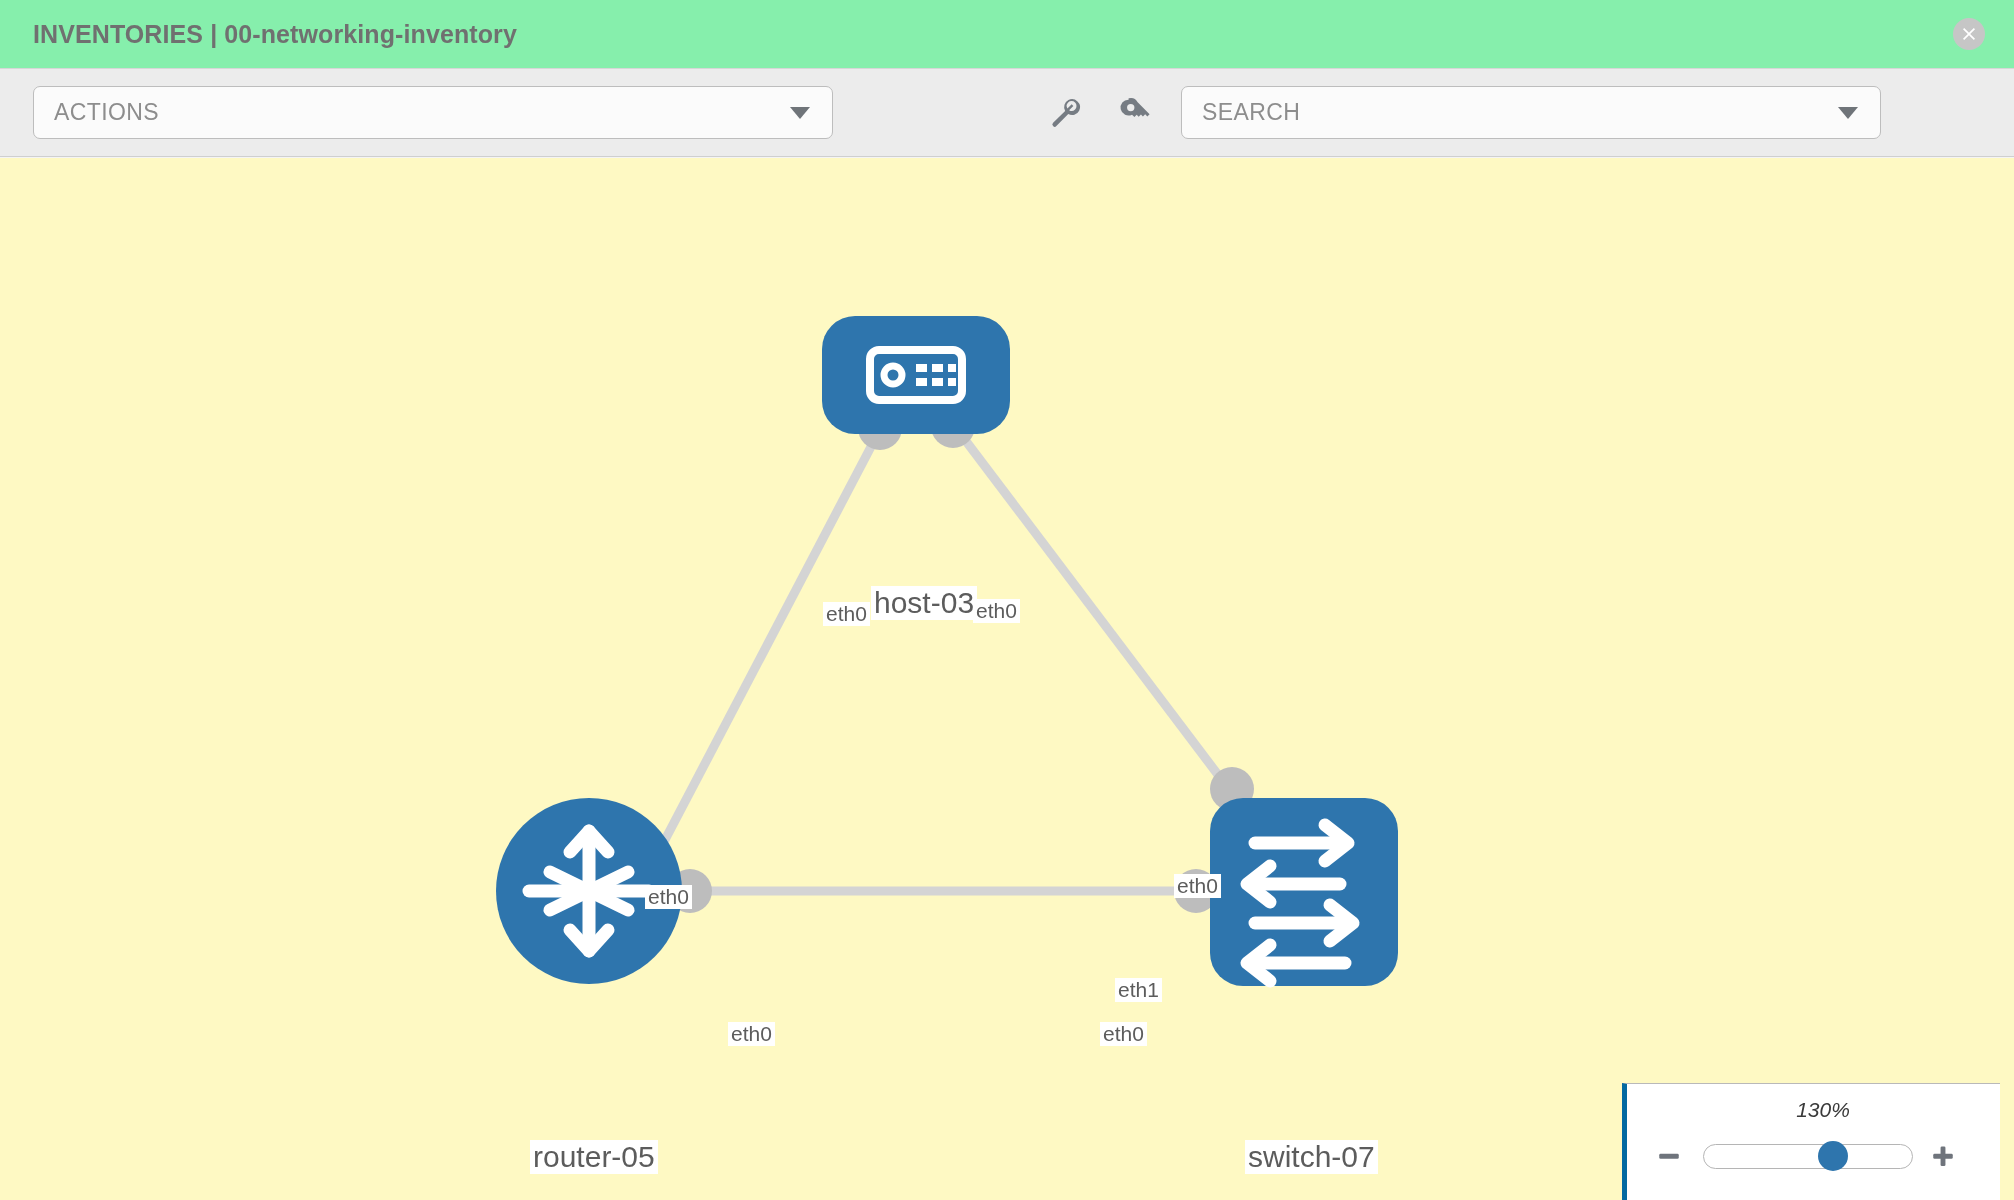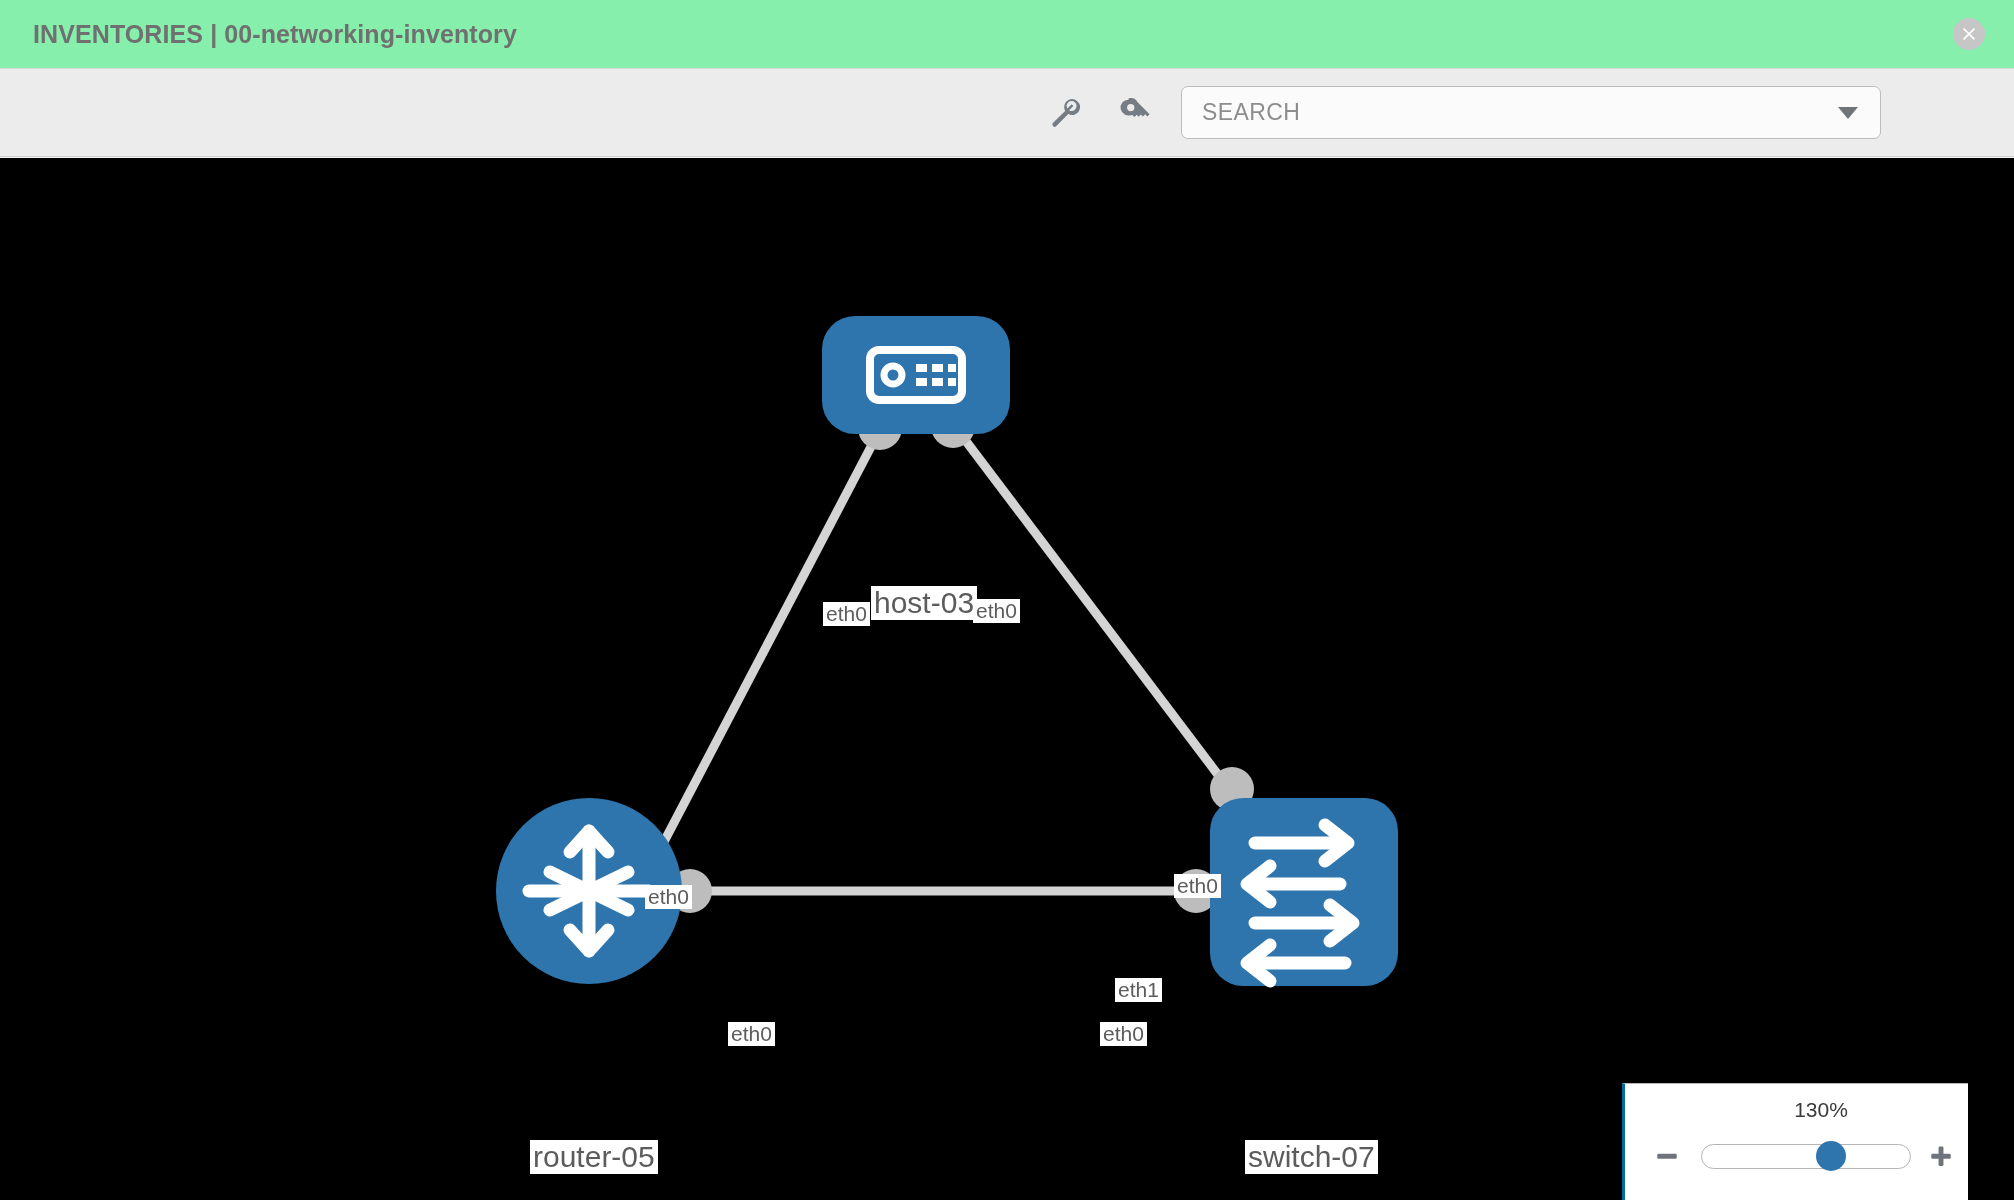--- a/index.html
+++ b/index.html
@@ -77,44 +77,45 @@
     cursor: pointer;
     color: #767c83;
   }
   .icon-wrench { left: 1046px; top: 50%; transform: translateY(-50%); }
   .icon-key    { left: 1114px; top: 50%; transform: translateY(-50%); }
 
   
   .canvas {
     position: absolute; top: 158px; left: 0;
     width: 2014px; height: 1042px;
-    background: #000000;
+    background: #fef9c3;
     overflow: hidden;
   }
   .topology-svg { position: absolute; top: 0; left: 0; width: 2014px; height: 1042px; }
 
   
   .node-label, .port-label {
     position: absolute;
     background: #ffffff;
     color: #5c5c5c;
     white-space: nowrap;
     line-height: 1.05;
   }
   .node-label { font-size: 30px; padding: 1px 3px; }
   .port-label { font-size: 21px; padding: 1px 3px; }
 
   
   .zoom-panel {
     position: absolute;
     left: 1622px; top: 1083px;
-    width: 346px; height: 117px;
+    width: 378px; height: 117px;
     background: #ffffff;
     border-top: 1px solid #b9b9b9;
-    border-left: 3px solid #0369a1;
+    border-left: 5px solid #0369a1;
+    font-style: italic;
   }
   .zoom-value {
     position: absolute; top: 14px; left: 0; width: 392px;
     text-align: center;
     font-size: 21px;
     color: #3a3a3a;
   }
   .zoom-row {
     position: absolute; top: 50px; left: 0;
     width: 392px; height: 44px;
@@ -157,20 +158,24 @@
     <div class="header-title">INVENTORIES | 00-networking-inventory</div>
     <div class="close-btn">
       <svg width="18" height="18" viewBox="0 0 18 18" aria-hidden="true">
         <path d="M4.2 3 9 7.8 13.8 3 15 4.2 10.2 9 15 13.8 13.8 15 9 10.2 4.2 15 3 13.8 7.8 9 3 4.2Z" fill="#ffffff"></path>
       </svg>
     </div>
   </div>
 
   <div class="toolbar">
 
+    <div class="field actions-select">
+      <span class="field-text">ACTIONS</span>
+      <span class="caret"></span>
+    </div>
 
     <div class="tool-icon icon-wrench">
       <svg width="34" height="34" viewBox="0 0 24 24" aria-hidden="true">
         <path d="M20.1 3.9a5.6 5.6 0 0 0-6.4-1.1 5.6 5.6 0 0 0-2.3 7.7L2.9 18.9a1.6 1.6 0 0 0 0 2.3 1.6 1.6 0 0 0 2.3 0l8.4-8.5a5.6 5.6 0 0 0 7.7-2.3 5.6 5.6 0 0 0-1.2-6.5Zm-1.7 5.6a3.4 3.4 0 0 1-4.2.5l3-3-1.2-1.2-3 3a3.4 3.4 0 0 1 .5-4.2 3.4 3.4 0 0 1 4.9 4.9Z" fill="currentColor"></path>
       </svg>
     </div>
 
     <div class="tool-icon icon-key">
       <svg width="34" height="34" viewBox="0 0 24 24" aria-hidden="true">
         <path d="M8.2 2.6a5.6 5.6 0 1 0 2.4 10.6l1.7 1.7 1.6-1.6 1.4 1.4 1.6-1.6 1.4 1.4 1.6-1.6 1.5 1.5 1.6-1.6-8.4-8.4a5.6 5.6 0 0 0-6.4-2.8Zm-1.1 5.6a2.6 2.6 0 1 1 2.6 2.6 2.6 2.6 0 0 1-2.6-2.6Z" fill="currentColor"></path>

